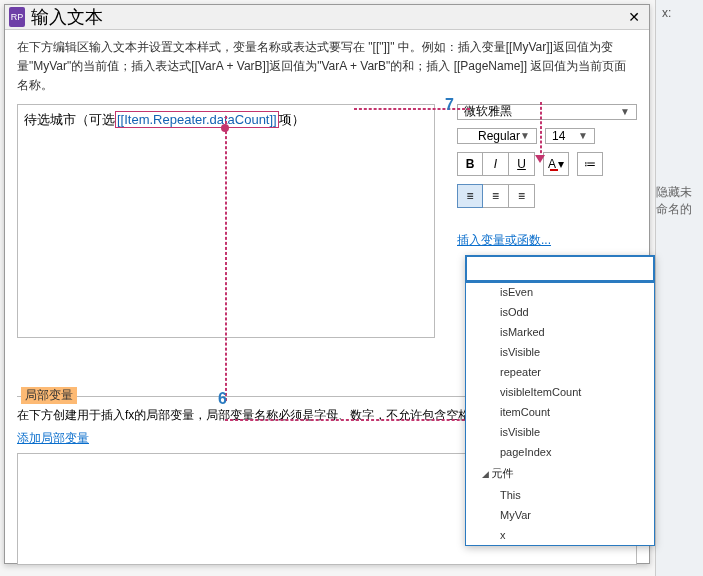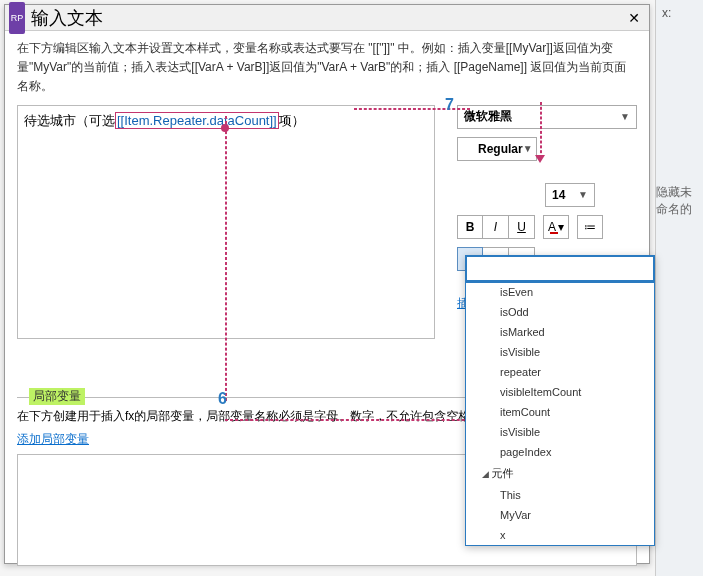--- a/index.html
+++ b/index.html
@@ -3,47 +3,47 @@
 <meta charset="utf-8">
 <style>
   * { box-sizing: border-box; margin: 0; padding: 0; font-family: "Microsoft YaHei", Arial, sans-serif; }
   body { background: #f5f5f5; width: 703px; height: 576px; overflow: hidden; position: relative; font-size: 12px; }
   .dialog {
     position: absolute; left: 4px; top: 4px; width: 646px; height: 560px;
     border: 1px solid #999; background: #fff; display: flex; flex-direction: column;
     box-shadow: 0 2px 6px rgba(0,0,0,0.2);
   }
   .titlebar { height: 26px; background: #f0f0f0; border-bottom: 1px solid #ccc; display: flex; align-items: center; padding: 0 4px; }
-  .titlebar .icon-rp { width: 16px; height: 32px; background:#6e3fa7; color:#fff; font-size:9px; display:flex; align-items:center; justify-content:center; border-radius:2px; margin-right:6px;}
+  .titlebar .icon-rp { width: 16px; height: 20px; background:#6e3fa7; color:#fff; font-size:9px; display:flex; align-items:center; justify-content:center; border-radius:2px; margin-right:6px;}
   .titlebar .title { flex:1; font-size:18px; }
   .titlebar .close { width:22px; height:20px; display:flex; align-items:center; justify-content:center; cursor:pointer; font-size:14px; }
   .help-text { padding: 8px 12px; font-size:12px; color:#333; line-height:1.6; }
   .main-row { display:flex; padding: 0 12px; gap:22px; }
   .editor-col { flex:1; }
   .editor {
     width: 100%; height: 234px; border:1px solid #bbb; background:#fff; padding:6px; font-size:13px;
     position: relative;
   }
   .expr-token { color:#1262b3; }
   .expr-box { border:1px solid #c3356e; padding:0 1px; }
   .right-col { width:180px; display:flex; flex-direction:column; gap:8px; }
-  .select { border:1px solid #aaa; height:24px; display:flex; align-items:center; padding:0 6px; background:#fff; justify-content:space-between; font-size:12px;font-weight:bold;}
+  .select { border:1px solid #aaa; height:16px; display:flex; align-items:center; padding:0 6px; background:#fff; justify-content:space-between; font-size:12px;}
   .select .chev { font-size:10px; color:#555; }
   .row { display:flex; gap:8px; }
   .select.small { width:80px;padding-left:20px; }
-  .select.tiny { width:50px;margin-top:46px; }
+  .select.tiny { width:50px; }
   .btnbar { display:flex; gap:0; }
   .fmtbtn { width:26px; height:24px; border:1px solid #aaa; background:#fff; display:flex; align-items:center; justify-content:center; font-size:12px; cursor:pointer; }
   .fmtbtn + .fmtbtn { border-left:none; }
   .color-a { position:relative; }
   .color-a::after { content:""; position:absolute; left:6px; right:10px; bottom:4px; height:2px; background:#c00; }
   .alignrow .fmtbtn.active { background:#d9e8f7; border-color:#5b8ec1; position:relative; z-index:1;}
   .link { color:#0a6ecc; text-decoration:underline; cursor:pointer; font-size:12px; }
   .local-var-sec { padding: 0 12px; margin-top:10px; }
-  .sec-label { font-size:12px; color:#333; background:#bef264; position:relative; top:8px; left:12px; padding:0 4px; display:inline-block;margin-top:31px;}
+  .sec-label { font-size:12px; color:#333; background:#fdba74; position:relative; top:8px; left:4px; padding:0 4px; display:inline-block;margin-top:31px;}
   .sec-hr { border:none; border-top:1px solid #bbb; margin-top:0;}
   .local-desc { font-size:12px; margin:10px 0 6px; }
   .local-box { border:1px solid #bbb; height:112px; background:#fff; }
   .dropdown {
     position:absolute; left:465px; top:255px; width:190px; background:#fff;
     border:1px solid #2a7ac0; box-shadow:0 2px 8px rgba(0,0,0,0.25); z-index:10;
     display:flex; flex-direction:column;
   }
   .dropdown-input { border:none; border-bottom:1px solid #2a7ac0; outline:2px solid #2a7ac0; height:24px; padding:0 4px; font-size:12px; margin:1px;}
   .dropdown-list { overflow:hidden; }

